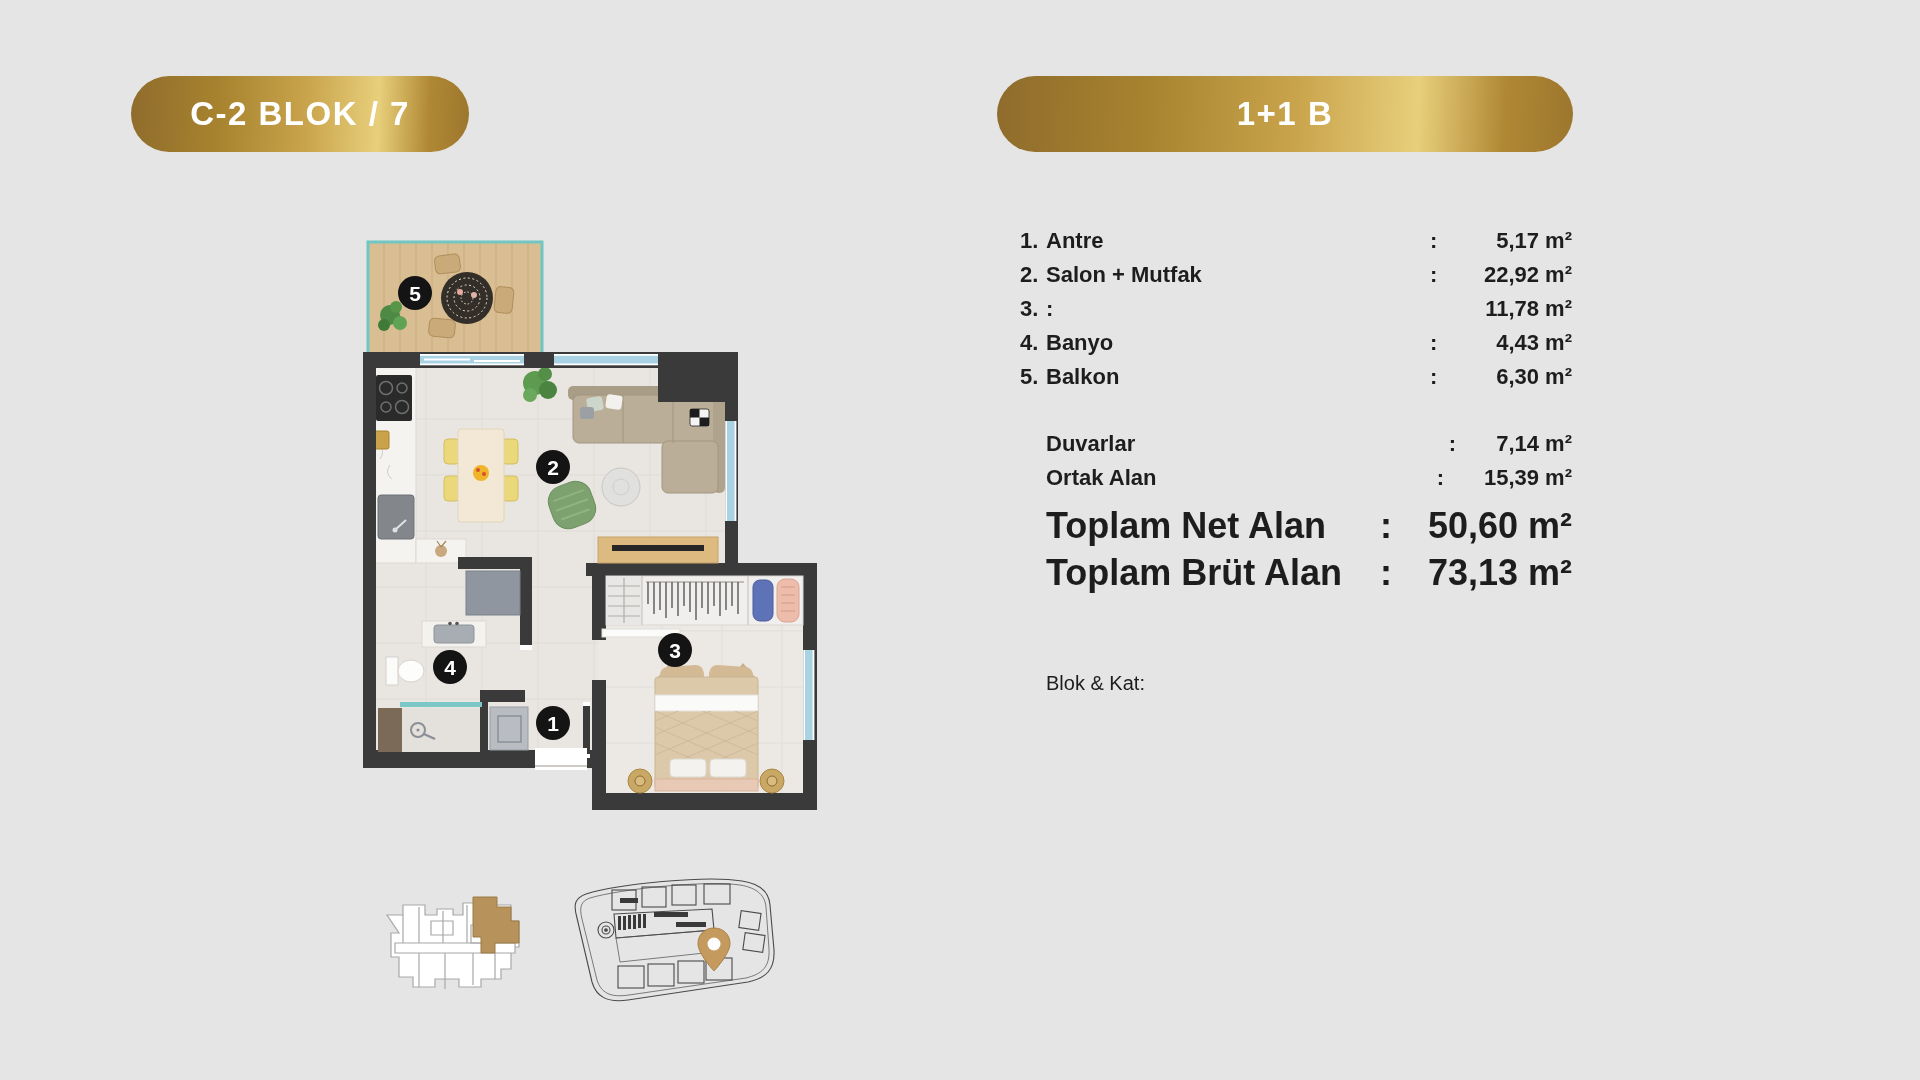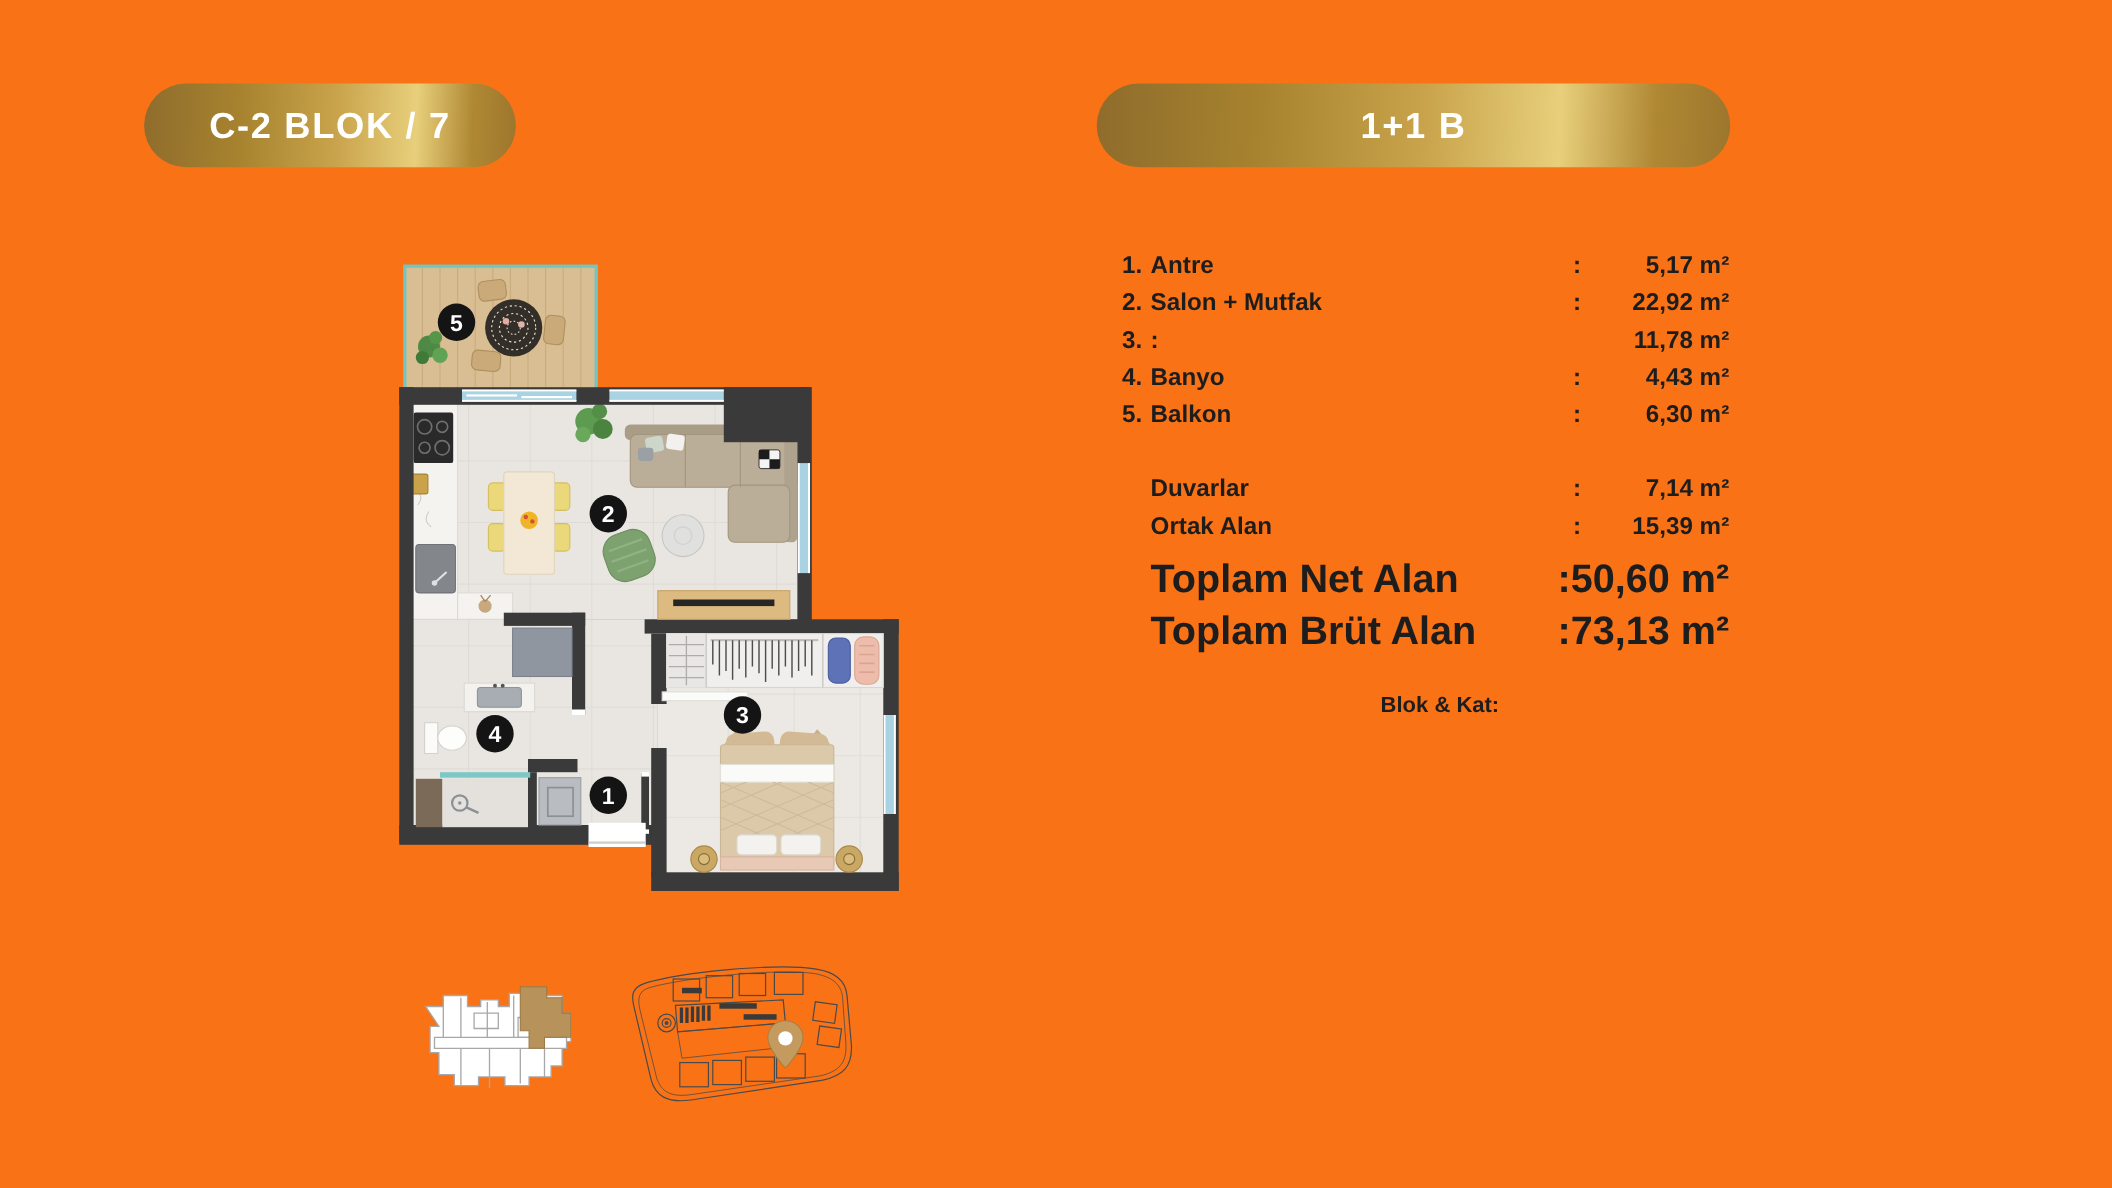--- a/index.html
+++ b/index.html
@@ -1,17 +1,17 @@
 <!DOCTYPE html>
 <html><head>
 <meta charset="utf-8">
 <style>
   html,body{margin:0;padding:0;background:#fff;}
   body{font-family:"Liberation Sans","DejaVu Sans",sans-serif;}
-  .page{position:relative;width:1920px;height:1080px;background:#f97316;overflow:hidden;}
+  .page{position:relative;width:1920px;height:1080px;background:#e5e5e5;overflow:hidden;}
 
   
   .badge{position:absolute;height:76px;border-radius:38px;color:#fff;
     display:flex;align-items:center;justify-content:center;
     font-size:33px;font-weight:700;letter-spacing:1.5px;
     background:linear-gradient(92deg,#8f6c2c 0%,#a7832f 26%,#c9a44c 52%,#e8cf7b 73%,#b08834 88%,#9c762d 100%);}
   .badge-left{left:131px;top:76px;width:338px;}
   .badge-right{left:997px;top:76px;width:576px;}
 
   
@@ -20,28 +20,28 @@
   .keyplan-b{position:absolute;left:556px;top:870px;width:232px;height:140px;}
   svg{display:block;}
   .roomnum{font-family:"Liberation Sans",sans-serif;font-weight:700;font-size:21px;fill:#fff;text-anchor:middle;}
 
   
   .details{position:absolute;left:1020px;top:228px;width:552px;color:#1d1d1d;}
   .row{display:flex;align-items:baseline;font-weight:700;}
   .rooms .row,.extras .row{height:34px;font-size:22px;}
   .num{width:26px;}
   .lab{width:384px;}
-  .extras .row,.totals .row,.blockinfo{padding-left:26px;}
+  .extras .row,.totals .row,.blockinfo{padding-left:26px;gap:36px;}
   .colon{width:12px;}
   .val{flex:1;text-align:right;white-space:nowrap;}
   .extras{margin-top:33px;}
   .totals{margin-top:6px;}
   .totals .row{height:47px;font-size:36px;}
   .totals .lab{width:384px;}
-  .blockinfo{margin-top:28px;font-size:20px;font-weight:700;line-height:29px;text-align:center;}
+  .blockinfo{margin-top:70px;font-size:20px;font-weight:400;line-height:29px;}
 </style>
 </head>
 <body>
 
 <div class="page">
 
   <div class="badge badge-left">
     <span>C-2 BLOK / 7</span>
   </div>
   <div class="badge badge-right">

